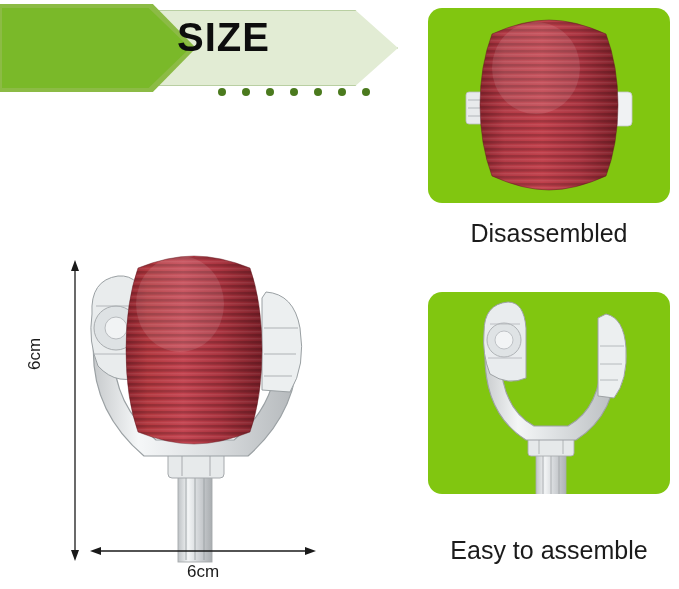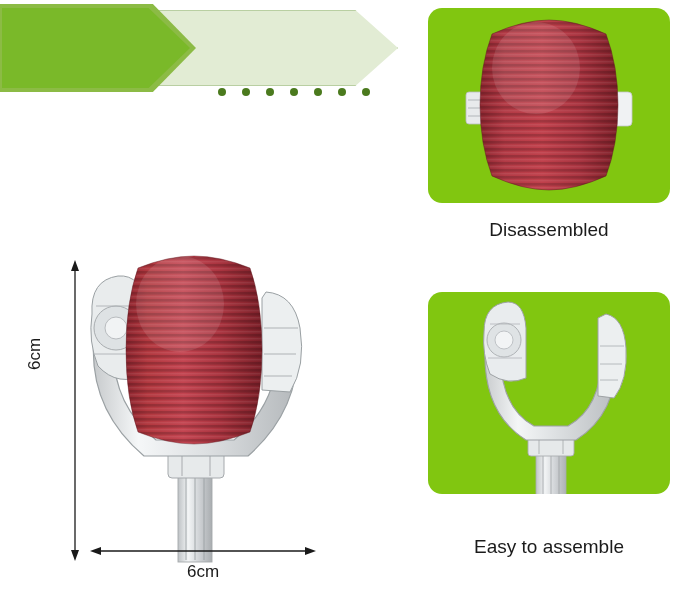--- a/index.html
+++ b/index.html
@@ -77,21 +77,21 @@
     background: #81c610;
     border-radius: 14px;
   }
   #card-disassembled { left: 428px; top: 8px;  width: 242px; height: 195px; }
   #card-assemble     { left: 428px; top: 292px; width: 242px; height: 202px; }
 
   .card-caption {
     position: absolute;
     width: 242px;
     text-align: center;
-    font-size: 19px;
+    font-size: 25px;
     color: #1b1b1b;
     font-family: "Liberation Sans", sans-serif;
   }
   #caption-disassembled { left: 428px; top: 219px; }
   #caption-assemble     { left: 428px; top: 536px; }
 
   
   .art { position: absolute; }
   #art-disassembled { left: 428px; top: 8px;  width: 242px; height: 195px; }
   #art-assemble     { left: 428px; top: 292px; width: 242px; height: 202px; }
@@ -130,20 +130,21 @@
 </style>
 </head>
 <body>
 
 <div id="size-banner">
   <div class="banner-shadow"></div>
   <div class="banner-pale"></div>
   <div class="banner-green-outer">
     <div class="banner-green-inner"></div>
   </div>
+  <div class="banner-title">SIZE</div>
   <div class="banner-dots">
     <span class="dot"></span>
     <span class="dot"></span>
     <span class="dot"></span>
     <span class="dot"></span>
     <span class="dot"></span>
     <span class="dot"></span>
     <span class="dot"></span>
   </div>
 </div>

